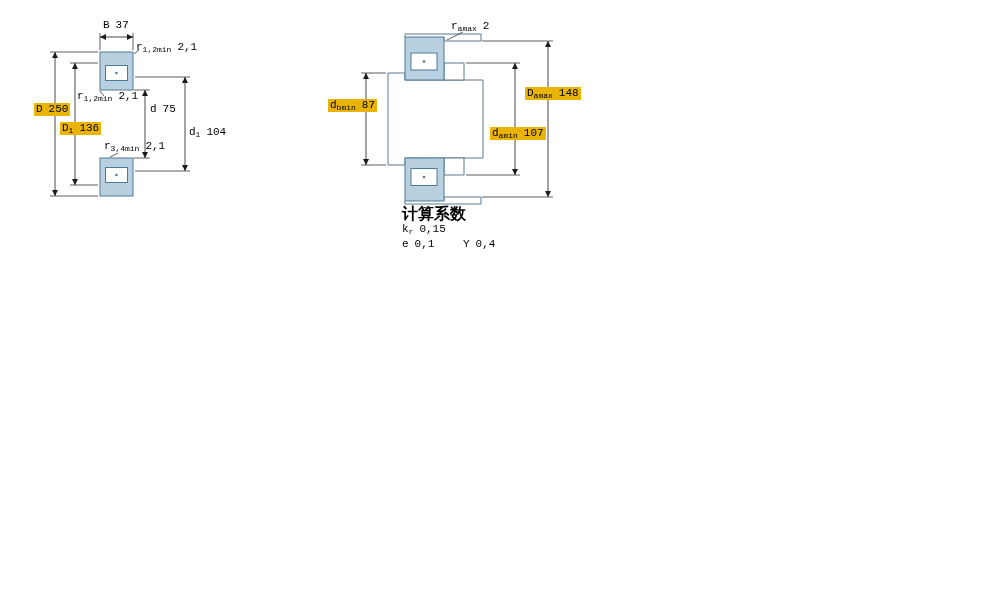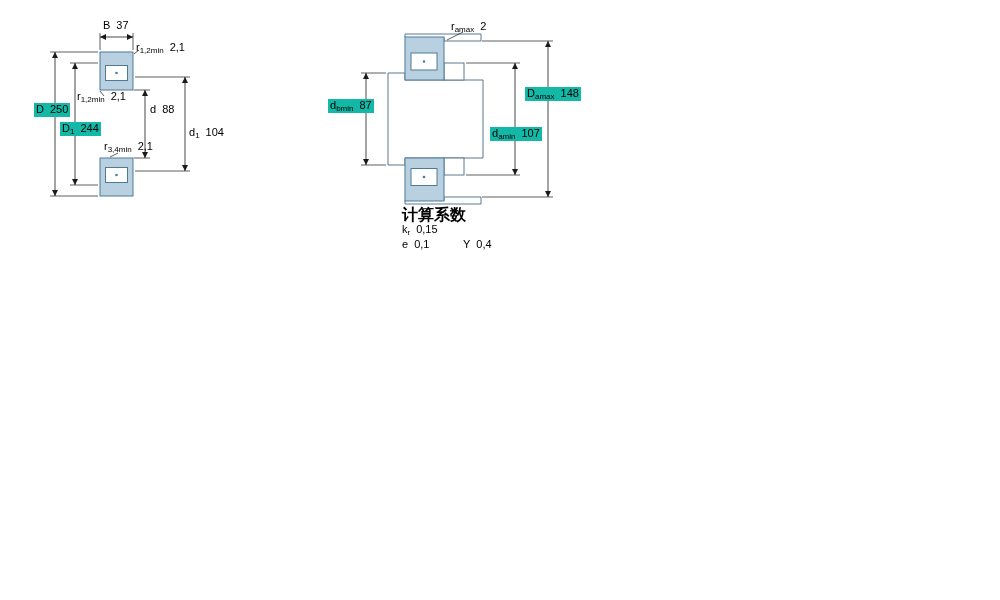--- a/index.html
+++ b/index.html
@@ -1,34 +1,34 @@
 <!DOCTYPE html>
 <html><head>
 <meta charset="utf-8">
 <style>
   *{box-sizing:border-box}
   html,body{margin:0;padding:0;background:#fff}
   .canvas{
     position:relative;width:975px;height:600px;background:#fff;
-    font-family:Liberation Sans, sans-serif;color:#000;overflow:hidden;
+    font-family:Liberation Mono, monospace;color:#000;overflow:hidden;
   }
   svg{position:absolute;left:0;top:0}
   
   .ring{fill:#b9d0e0;stroke:#4d7a96;stroke-width:1}
   .roller{fill:#ffffff;stroke:#4d7a96;stroke-width:1}
   .dot{fill:#4d7a96}
   
   .part{fill:#ffffff;stroke:#5b788e;stroke-width:1}
   g.ext line{stroke:#1a1a1a;stroke-width:0.7}
   g.dim line{stroke:#1a1a1a;stroke-width:0.8;marker-start:url(#arr);marker-end:url(#arr)}
   
   .lbl{position:absolute;font-size:11px;line-height:1.15;white-space:nowrap}
   .lbl sub{font-size:8px;vertical-align:-2px}
   .lbl .v{margin-left:6px}
-  .bg{background:#14b8a6;padding:0 2px}
+  .bg{background:#eab308;padding:0 2px}
   .f-title{font-weight:bold;font-size:16px}
 </style>
 </head>
 <body>
 
 <div class="canvas">
 
   <svg width="1000" height="600" viewBox="0 0 1000 600">
     <defs>
       <marker id="arr" viewBox="0 0 10 10" refX="10" refY="5" markerWidth="8" markerHeight="6" orient="auto-start-reverse" markerUnits="userSpaceOnUse">
@@ -123,25 +123,25 @@
 
   <div class="lbl bg" style="left:34px;top:103px">
     <span>D</span><sub></sub><span class="v">250</span>
   </div>
 
   <div class="lbl" style="left:77px;top:90px">
     <span>r</span><sub>1,2min</sub><span class="v">2,1</span>
   </div>
 
   <div class="lbl bg" style="left:60px;top:122px">
-    <span>D</span><sub>1</sub><span class="v">244</span>
+    <span>D</span><sub>1</sub><span class="v">136</span>
   </div>
 
   <div class="lbl" style="left:150px;top:103px">
-    <span>d</span><sub></sub><span class="v">88</span>
+    <span>d</span><sub></sub><span class="v">75</span>
   </div>
 
   <div class="lbl" style="left:189px;top:126px">
     <span>d</span><sub>1</sub><span class="v">104</span>
   </div>
 
   <div class="lbl" style="left:104px;top:140px">
     <span>r</span><sub>3,4min</sub><span class="v">2,1</span>
   </div>
 

